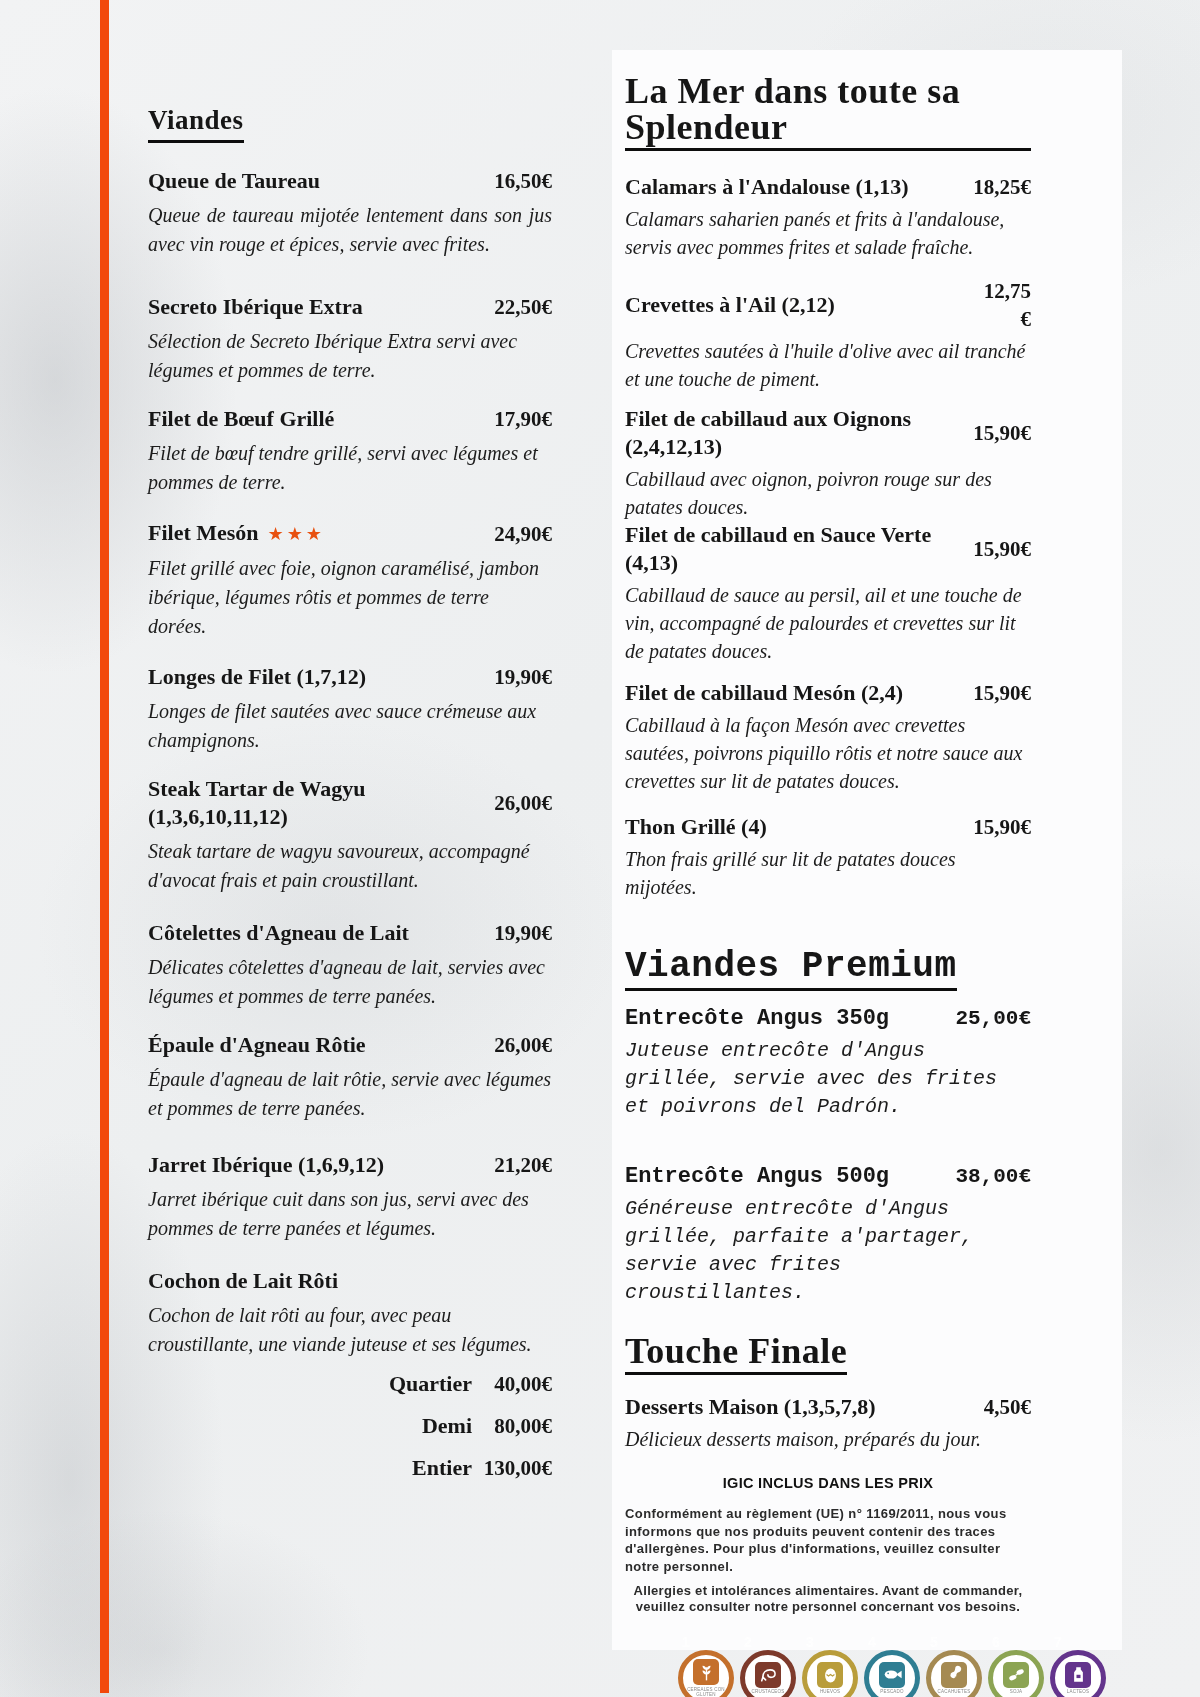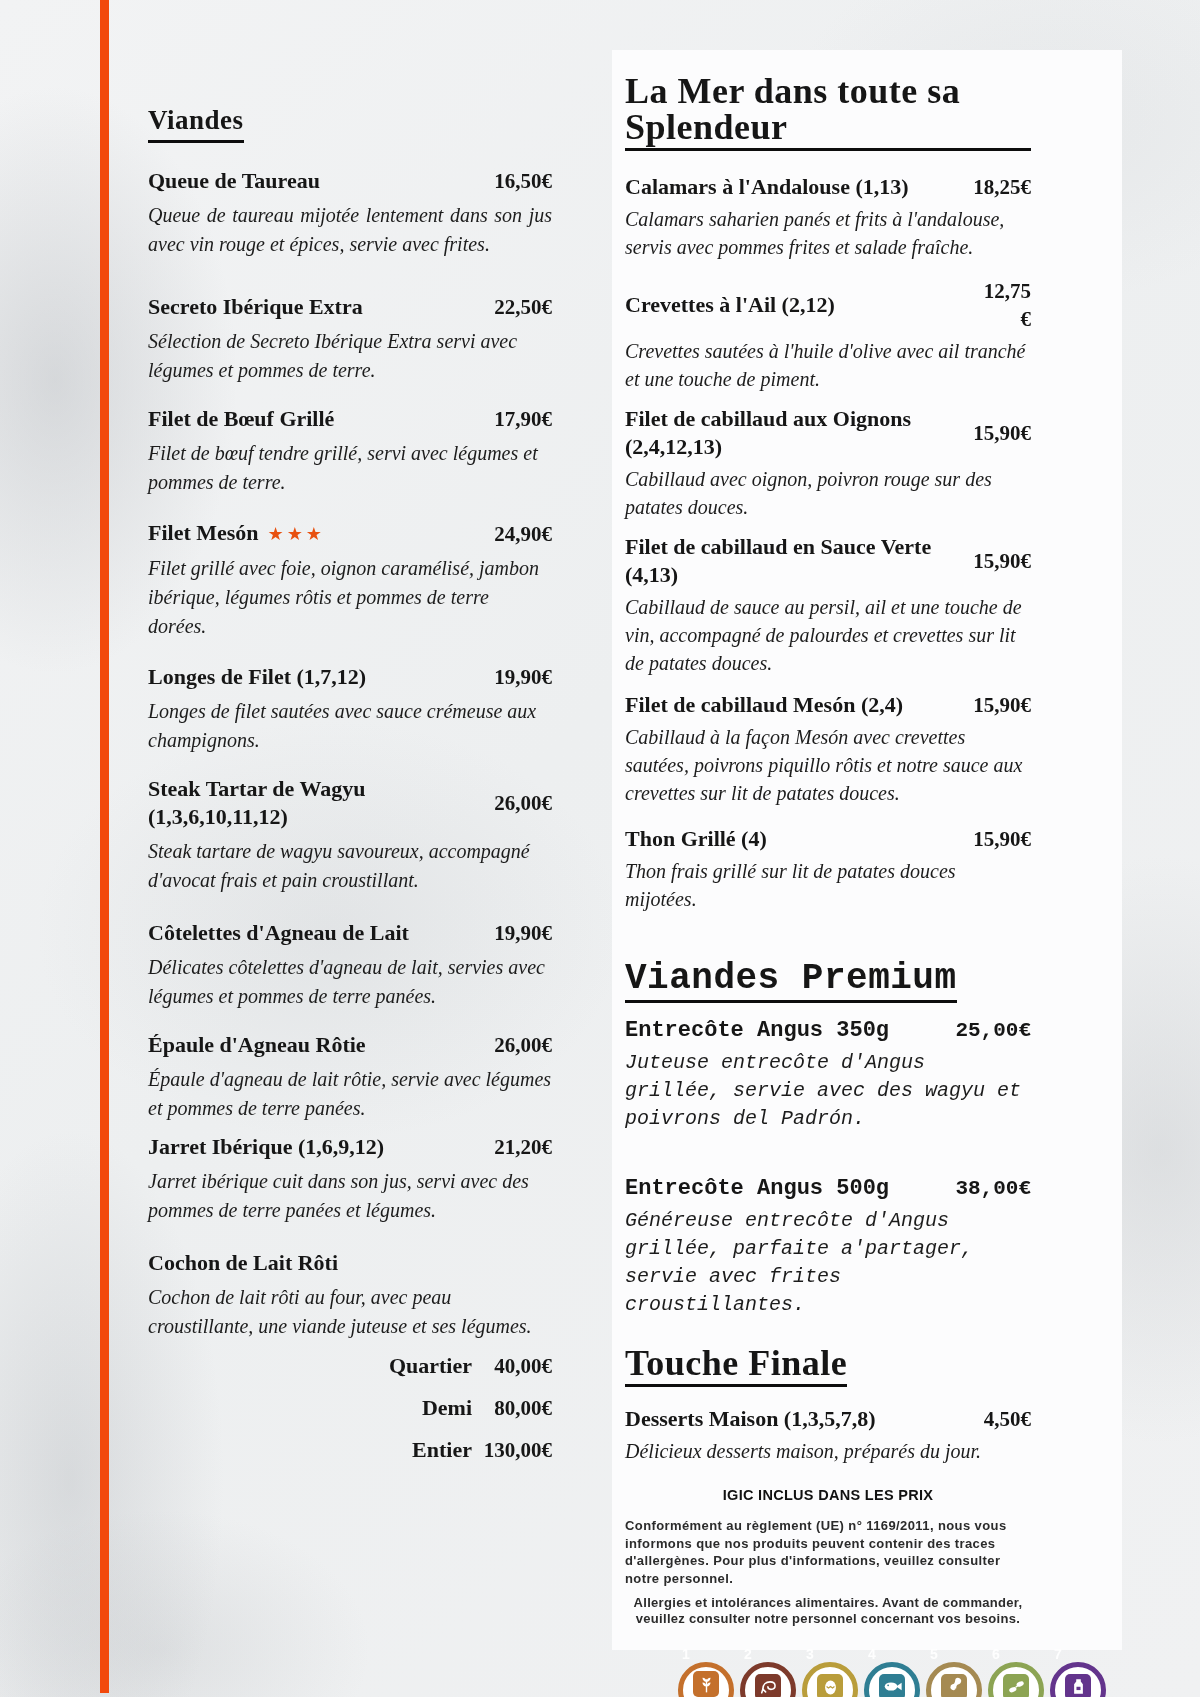--- a/index.html
+++ b/index.html
@@ -115,21 +115,21 @@
           </div>
           <div class="mi-desc">Steak tartare de wagyu savoureux, accompagné d'avocat frais et pain croustillant.</div>
         </div>
         <div class="mi" style="margin-bottom: 20px;">
           <div class="mi-row">
             <span class="mi-name">Côtelettes d'Agneau de Lait</span>
             <span class="mi-price">19,90€</span>
           </div>
           <div class="mi-desc">Délicates côtelettes d'agneau de lait, servies avec légumes et pommes de terre panées.</div>
         </div>
-        <div class="mi" style="margin-bottom: 10px;">
+        <div class="mi" style="margin-bottom: 28px;">
           <div class="mi-row">
             <span class="mi-name">Épaule d'Agneau Rôtie</span>
             <span class="mi-price">26,00€</span>
           </div>
           <div class="mi-desc">Épaule d'agneau de lait rôtie, servie avec légumes et pommes de terre panées.</div>
         </div>
         <div class="mi" style="margin-bottom: 24px;">
           <div class="mi-row">
             <span class="mi-name">Jarret Ibérique (1,6,9,12)</span>
             <span class="mi-price">21,20€</span>
@@ -172,21 +172,21 @@
             <div class="mi-desc">Calamars saharien panés et frits à l'andalouse, servis avec pommes frites et salade fraîche.</div>
           </div>
           <div class="mi" style="margin-bottom: 12px;">
             <div class="mi-row">
               <span class="mi-name">Crevettes à l'Ail (2,12)</span>
               <span class="mi-price">12,75
 €</span>
             </div>
             <div class="mi-desc">Crevettes sautées à l'huile d'olive avec ail tranché et une touche de piment.</div>
           </div>
-          <div class="mi" style="margin-bottom: 12px;">
+          <div class="mi" style="margin-bottom: 0;">
             <div class="mi-row">
               <span class="mi-name">Filet de cabillaud aux Oignons (2,4,12,13)</span>
               <span class="mi-price">15,90€</span>
             </div>
             <div class="mi-desc">Cabillaud avec oignon, poivron rouge sur des patates douces.</div>
           </div>
           <div class="mi" style="margin-bottom: 14px;">
             <div class="mi-row">
               <span class="mi-name">Filet de cabillaud en Sauce Verte (4,13)</span>
               <span class="mi-price">15,90€</span>
@@ -208,21 +208,21 @@
             <div class="mi-desc">Thon frais grillé sur lit de patates douces mijotées.</div>
           </div>
         </div>
         <div style="margin-top: 48px; font-family: Liberation Mono, monospace;">
           <div><h2 class="sec-heading" style="margin-bottom: 14px;">Viandes Premium</h2></div>
           <div class="mi" style="margin-bottom: 42px;">
             <div class="mi-row">
               <span class="mi-name">Entrecôte Angus 350g</span>
               <span class="mi-price">25,00€</span>
             </div>
-            <div class="mi-desc">Juteuse entrecôte d'Angus grillée, servie avec des wagyu et poivrons del Padrón.</div>
+            <div class="mi-desc">Juteuse entrecôte d'Angus grillée, servie avec des frites et poivrons del Padrón.</div>
           </div>
           <div class="mi" style="margin-bottom: 0px;">
             <div class="mi-row">
               <span class="mi-name">Entrecôte Angus 500g</span>
               <span class="mi-price">38,00€</span>
             </div>
             <div class="mi-desc">Généreuse entrecôte d'Angus grillée, parfaite a'partager, servie avec frites croustillantes.</div>
           </div>
         </div>
         <div style="margin-top: 26px;">

